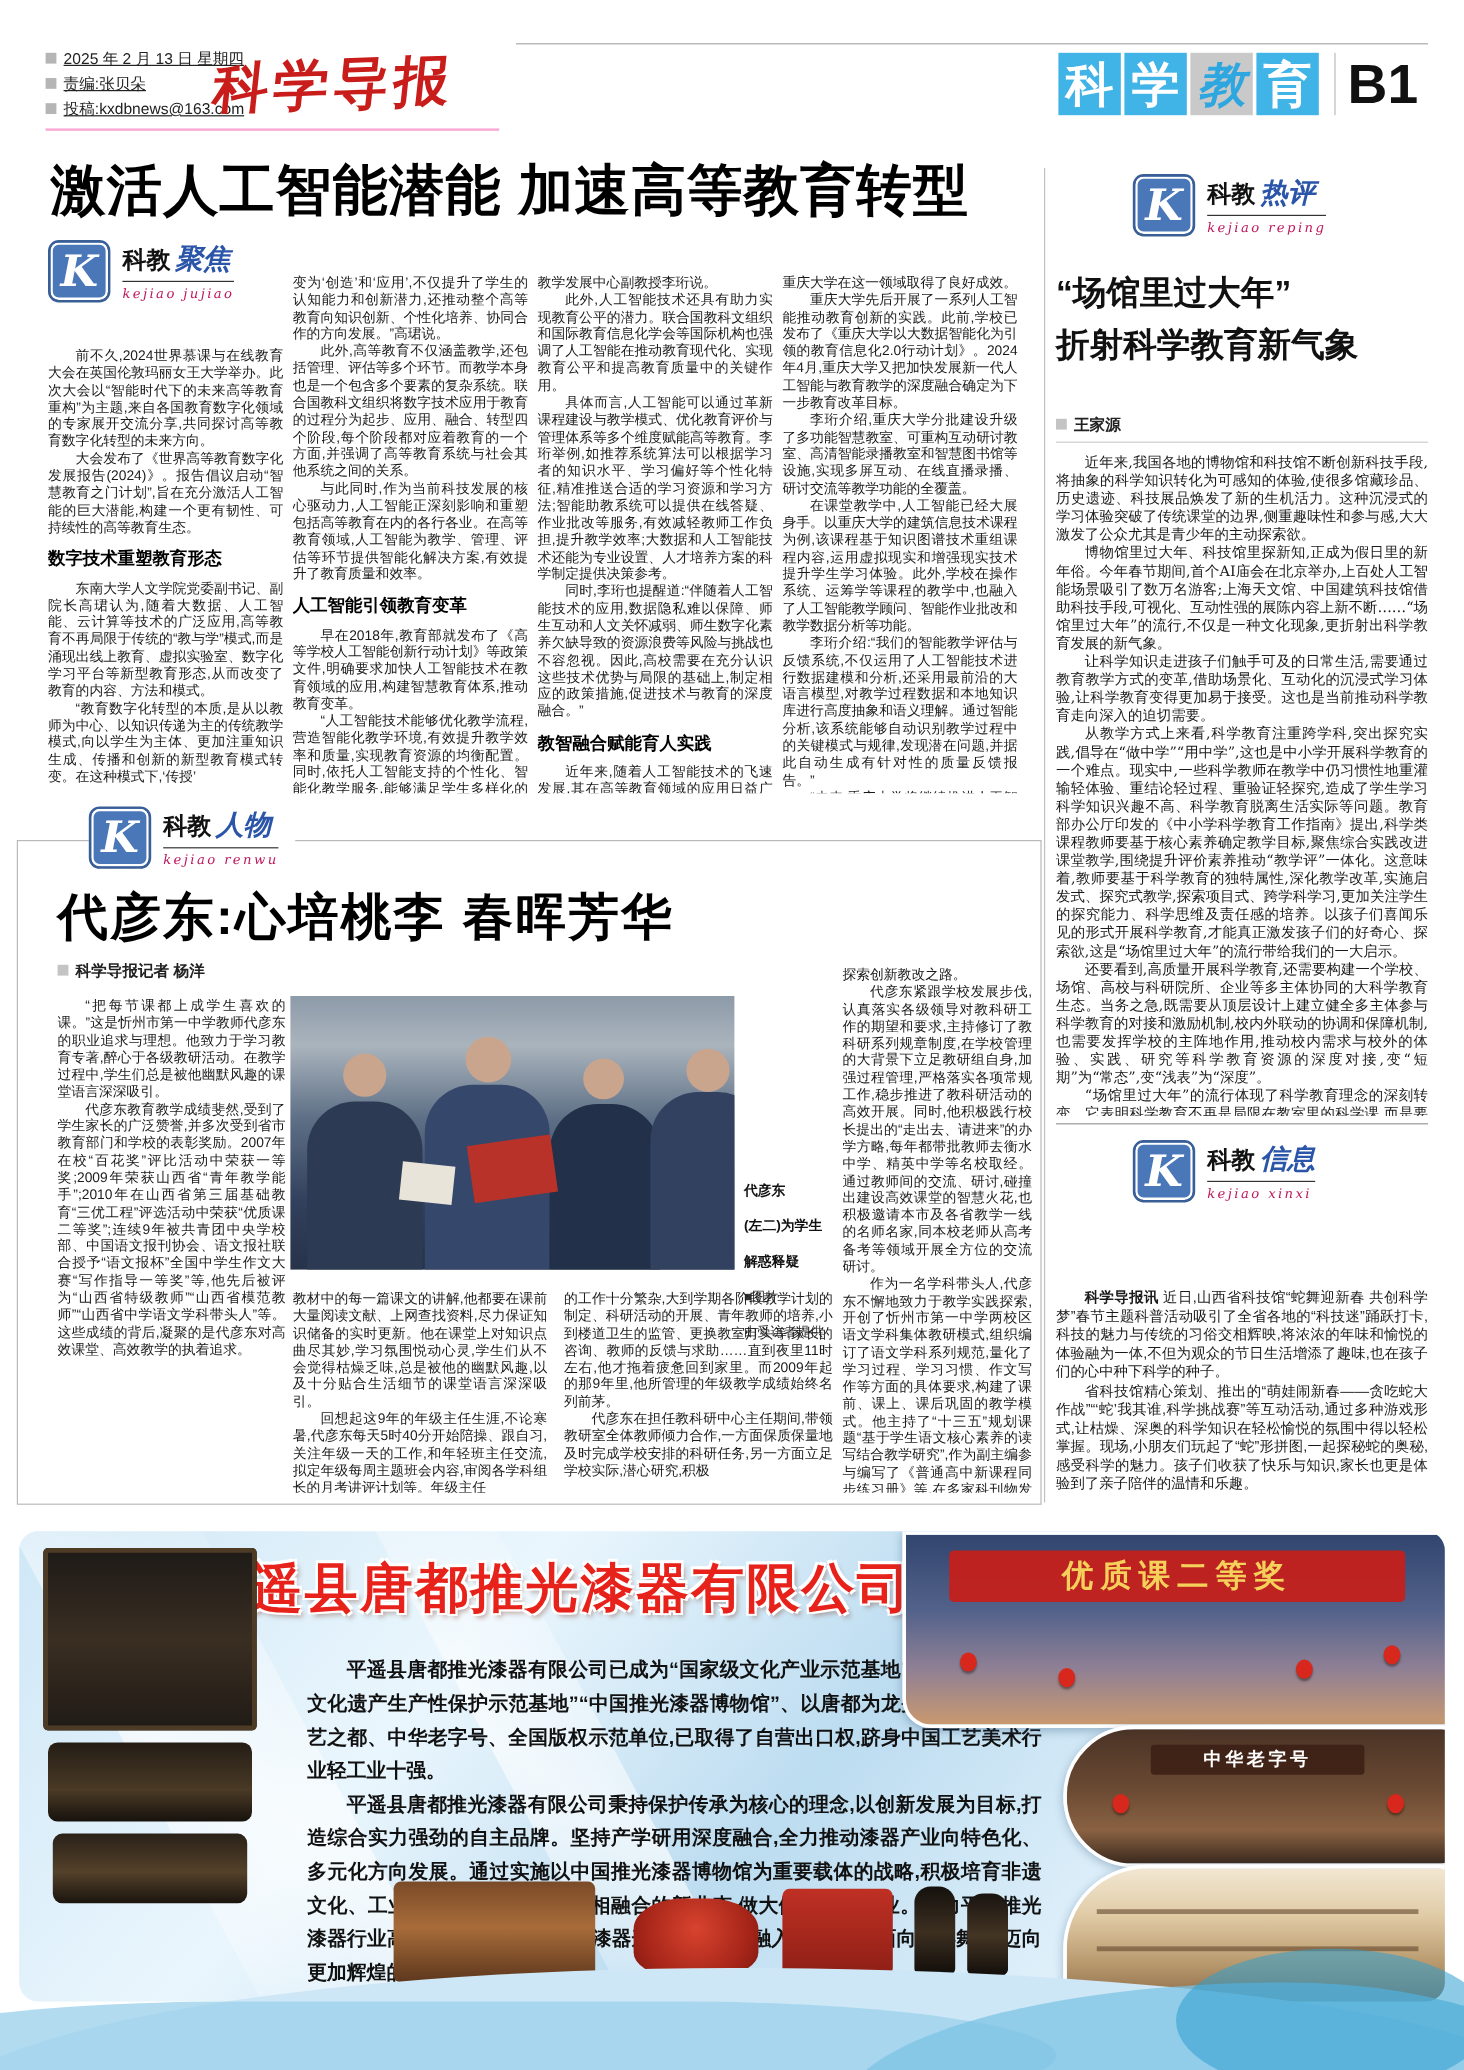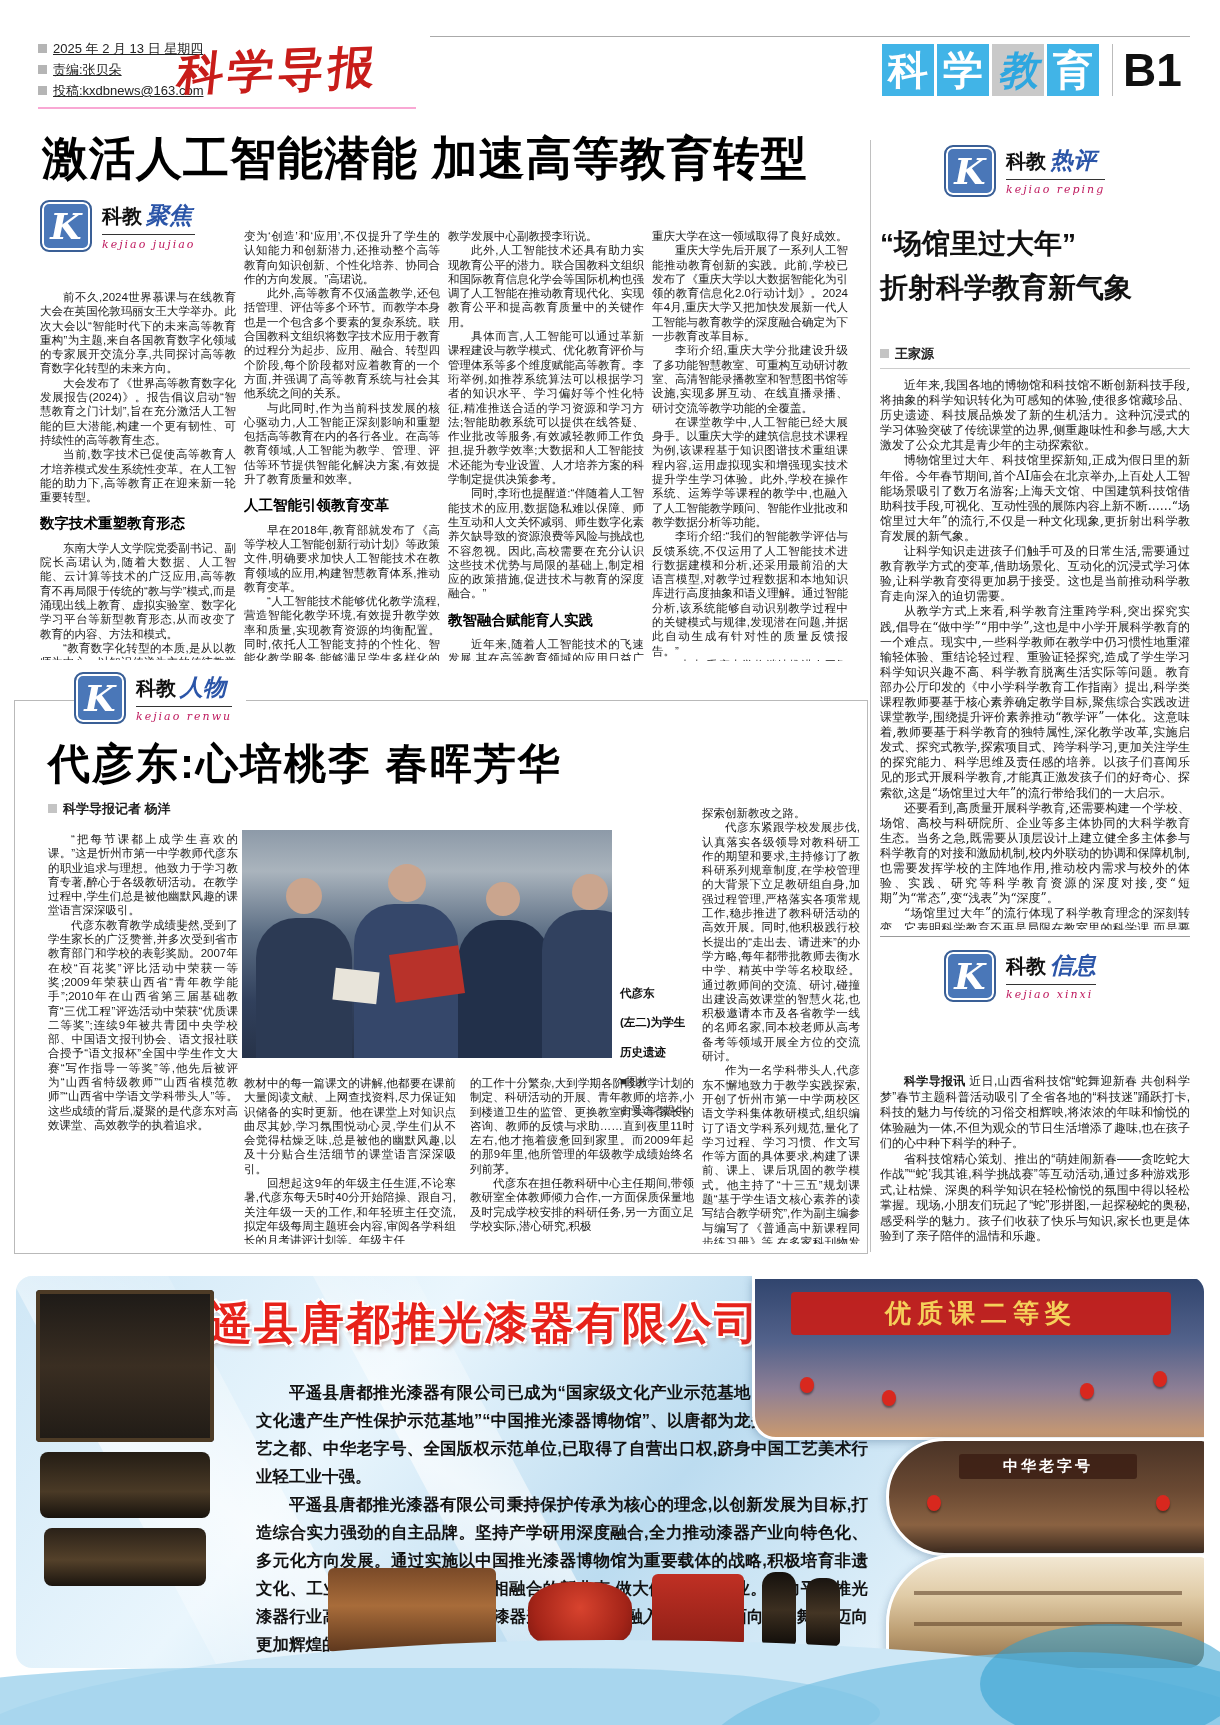--- a/index.html
+++ b/index.html
@@ -102,21 +102,20 @@
     <div class="k">K</div>
     <div class="bt">
       <div class="line1"><span class="black">科教</span><span class="accent">聚焦</span></div>
       <div class="py">kejiao  jujiao</div>
     </div>
   </div>
 
   <div class="col" style="left:40px;top:290px;width:196px;height:370px;">
       <p>前不久,2024世界慕课与在线教育大会在英国伦敦玛丽女王大学举办。此次大会以“智能时代下的未来高等教育重构”为主题,来自各国教育数字化领域的专家展开交流分享,共同探讨高等教育数字化转型的未来方向。</p>
       <p>大会发布了《世界高等教育数字化发展报告(2024)》。报告倡议启动“智慧教育之门计划”,旨在充分激活人工智能的巨大潜能,构建一个更有韧性、可持续性的高等教育生态。</p>
-      <p>当前,数字技术已促使高等教育人才培养模式发生系统性变革。在人工智能的助力下,高等教育正在迎来新一轮重要转型。</p>
       <h3>数字技术重塑教育形态</h3>
       <p>东南大学人文学院党委副书记、副院长高珺认为,随着大数据、人工智能、云计算等技术的广泛应用,高等教育不再局限于传统的“教与学”模式,而是涌现出线上教育、虚拟实验室、数字化学习平台等新型教育形态,从而改变了教育的内容、方法和模式。</p>
       <p>“教育数字化转型的本质,是从以教师为中心、以知识传递为主的传统教学模式,向以学生为主体、更加注重知识生成、传播和创新的新型教育模式转变。在这种模式下,‘传授’</p>
     </div>
   <div class="col" style="left:244px;top:229px;width:196px;height:432px;">
       <p class="cont">变为‘创造’和‘应用’,不仅提升了学生的认知能力和创新潜力,还推动整个高等教育向知识创新、个性化培养、协同合作的方向发展。”高珺说。</p>
       <p>此外,高等教育不仅涵盖教学,还包括管理、评估等多个环节。而教学本身也是一个包含多个要素的复杂系统。联合国教科文组织将数字技术应用于教育的过程分为起步、应用、融合、转型四个阶段,每个阶段都对应着教育的一个方面,并强调了高等教育系统与社会其他系统之间的关系。</p>
       <p>与此同时,作为当前科技发展的核心驱动力,人工智能正深刻影响和重塑包括高等教育在内的各行各业。在高等教育领域,人工智能为教学、管理、评估等环节提供智能化解决方案,有效提升了教育质量和效率。</p>
       <h3>人工智能引领教育变革</h3>
       <p>早在2018年,教育部就发布了《高等学校人工智能创新行动计划》等政策文件,明确要求加快人工智能技术在教育领域的应用,构建智慧教育体系,推动教育变革。</p>
@@ -214,21 +213,21 @@
     <div class="ph-fig" style="left:300px;width:96px;height:158px;background:#31415f;"></div>
     <div class="ph-head" style="left:330px;top:44px;width:36px;height:36px;"></div>
     <div class="ph-folder" style="left:150px;top:120px;width:70px;height:48px;"></div>
     <div class="ph-folder" style="left:92px;top:140px;width:44px;height:32px;background:#e8e4da;transform:rotate(6deg);"></div>
   </div>
 
   <div class="caption">
     <div style="font-weight:bold;">
         <p>代彦东</p>
         <p>(左二)为学生</p>
-        <p>历史遗迹</p>
+        <p>解惑释疑</p>
       </div>
     <div class="cap2">
         <p>■图片</p>
         <p>由受访者提供</p>
       </div>
   </div>
 
   <div class="col" style="left:244px;top:1076px;width:212px;height:168px;">
       <p class="cont">教材中的每一篇课文的讲解,他都要在课前大量阅读文献、上网查找资料,尽力保证知识储备的实时更新。他在课堂上对知识点曲尽其妙,学习氛围悦动心灵,学生们从不会觉得枯燥乏味,总是被他的幽默风趣,以及十分贴合生活细节的课堂语言深深吸引。</p>
       <p>回想起这9年的年级主任生涯,不论寒暑,代彦东每天5时40分开始陪操、跟自习,关注年级一天的工作,和年轻班主任交流,拟定年级每周主题班会内容,审阅各学科组长的月考讲评计划等。年级主任</p>

